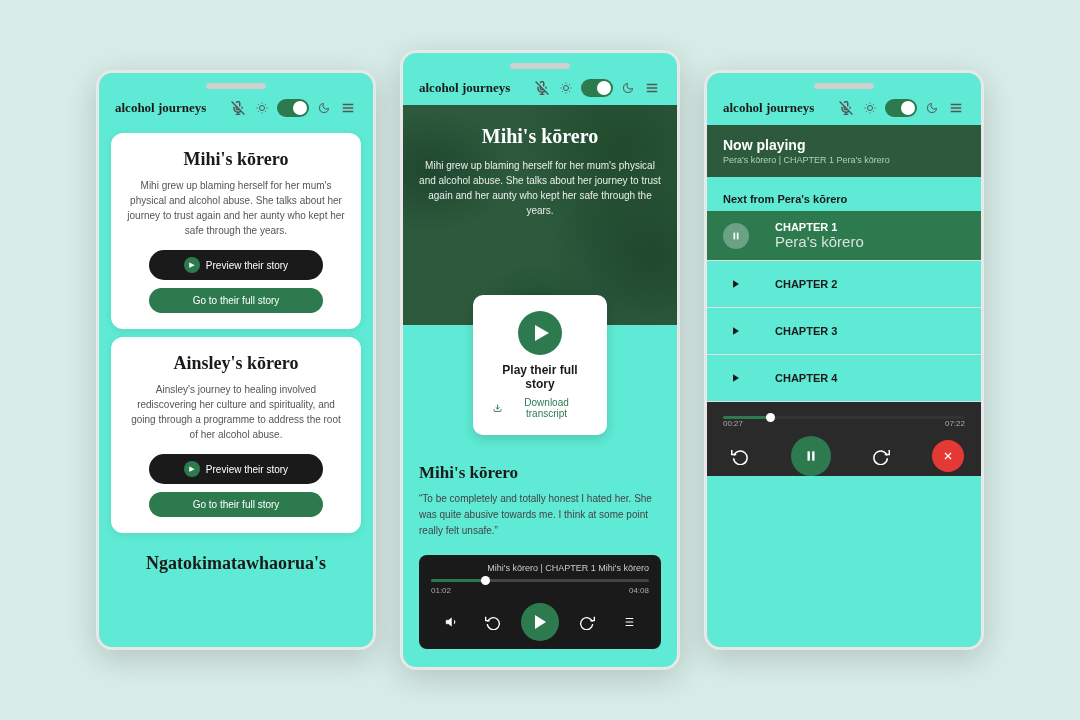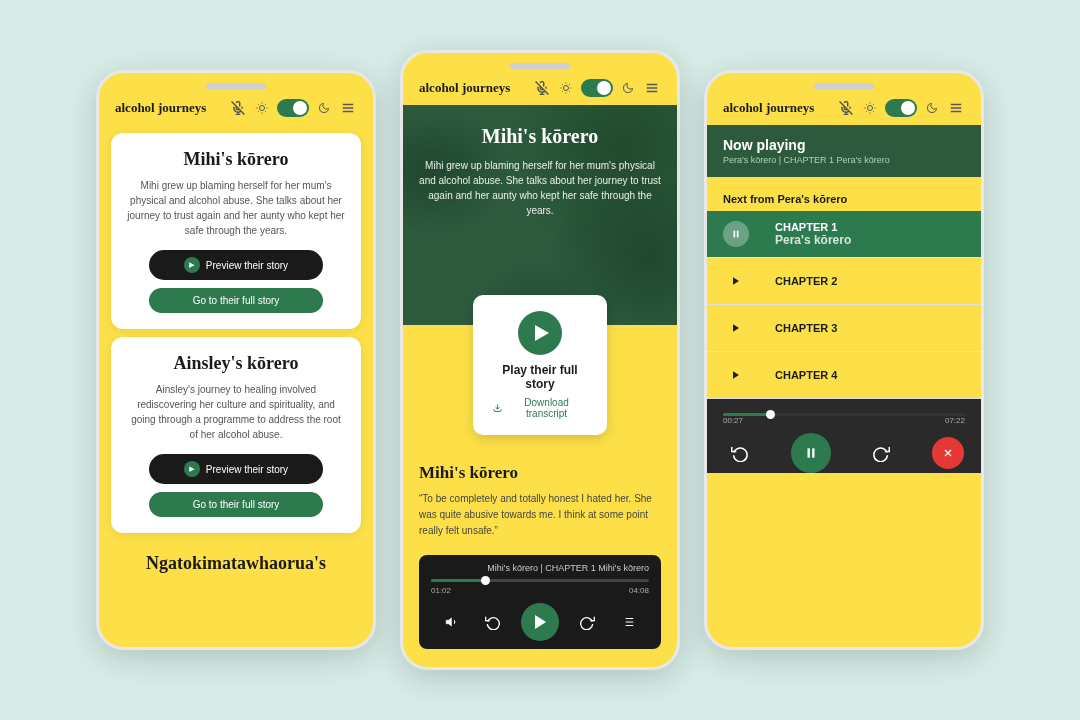--- a/index.html
+++ b/index.html
@@ -16,22 +16,22 @@
 
     .phones-container {
       display: flex;
       gap: 24px;
       align-items: center;
       padding: 20px;
     }
 
     
     .phone {
-      background: #fde047;
-      border-radius: 28px;
+      background: #5eead4;
+      border-radius: 16px;
       box-shadow: 0 8px 32px rgba(0,0,0,0.18);
       overflow: hidden;
       position: relative;
       border: 3px solid #e8e8e8;
     }
 
     .phone-1 { width: 280px; height: 580px; }
     .phone-2 { width: 280px; height: 620px; }
     .phone-3 { width: 280px; height: 580px; }
 
@@ -449,23 +449,22 @@
       font-weight: 700;
       color: #1a1a1a;
     }
 
     .chapter-item.active .chapter-title {
       color: white;
     }
 
     .chapter-sub {
       font-family: Arial, sans-serif;
-      font-size: 12px;
+      font-size: 15px;
       color: #666;
-      font-weight: bold;
     }
 
     .chapter-item.active .chapter-sub {
       color: rgba(255,255,255,0.8);
     }
 
     .p3-progress-bar {
       height: 3px;
       background: #333;
       margin: 0 16px;

